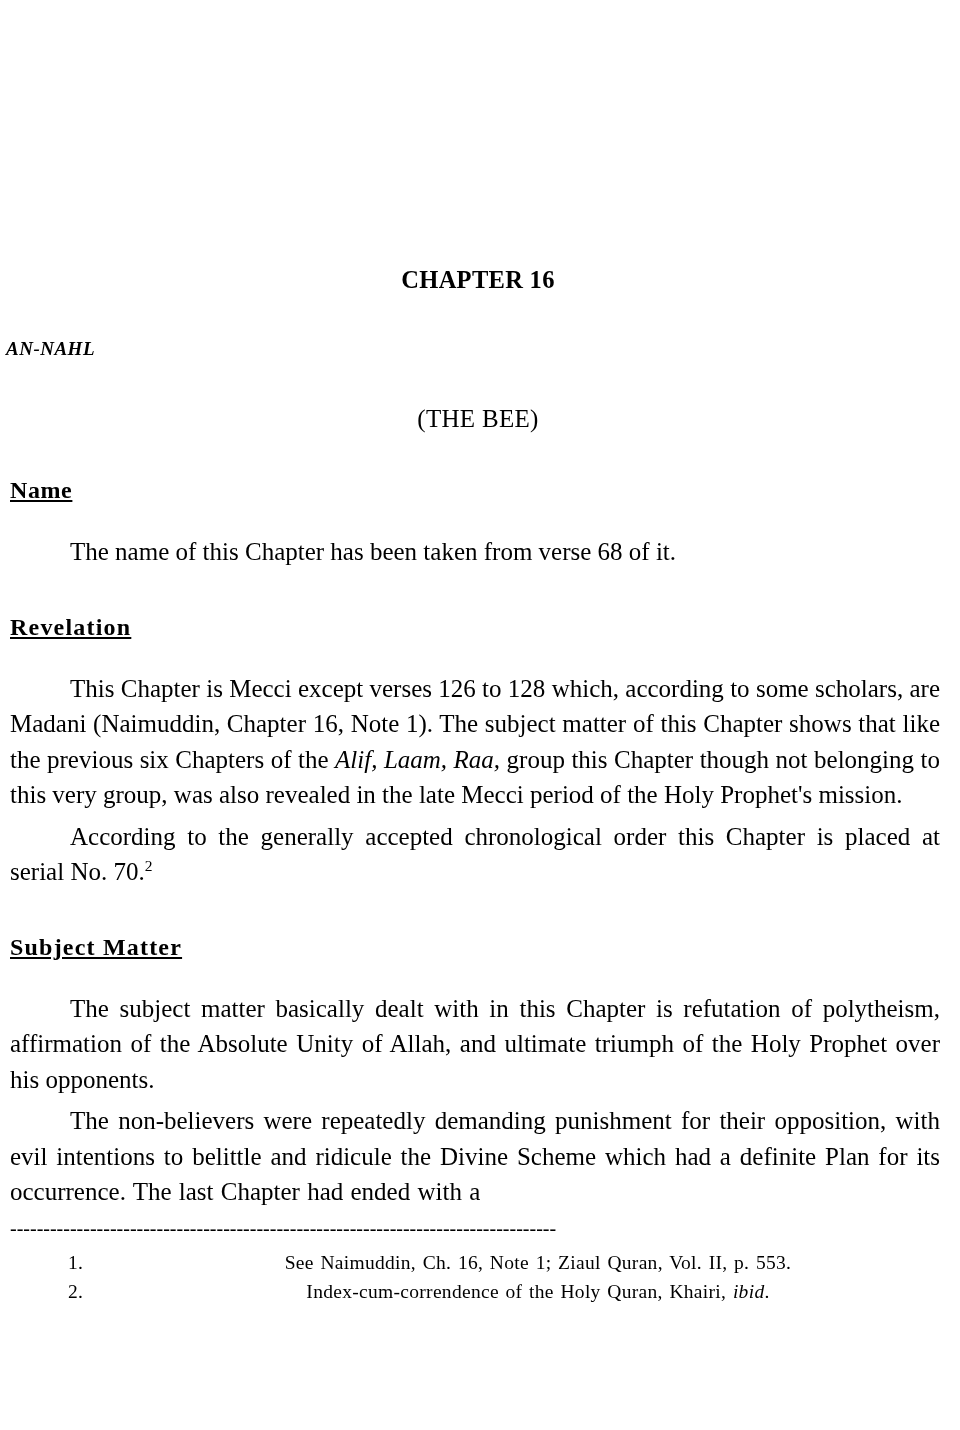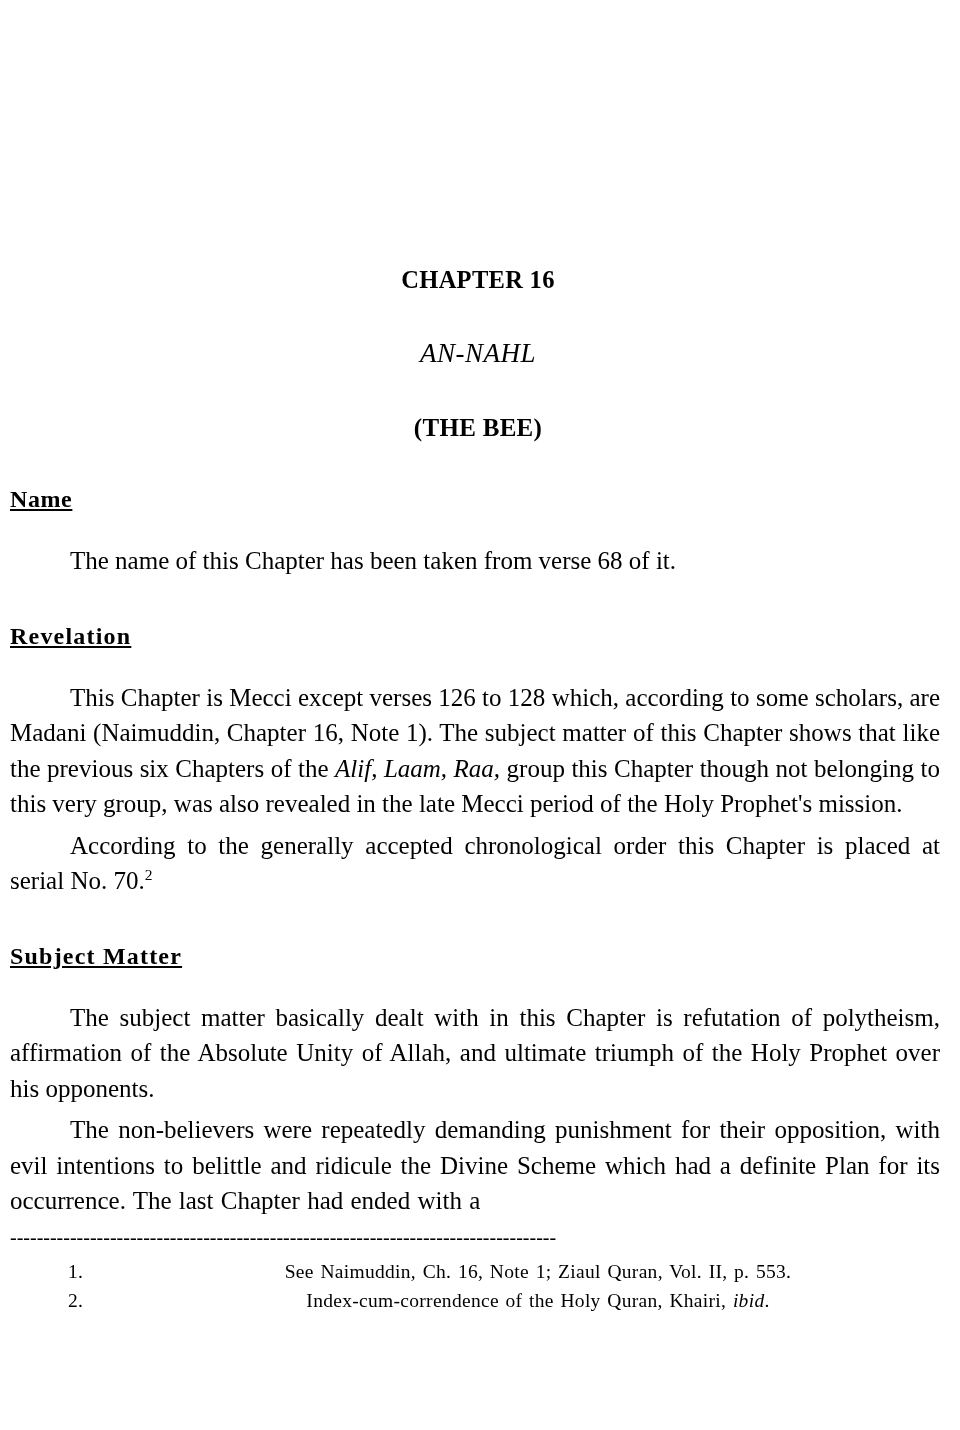--- a/index.html
+++ b/index.html
@@ -25,30 +25,29 @@
   .top-space { height: 258px; }
 
   .chapter-number {
     text-align: center;
     font-weight: bold;
     font-size: 24.5px;
     letter-spacing: 0.3px;
     margin: 0;
   }
   .chapter-title {
-    text-align: center;
-    font-weight: normal;
+    font-weight: bold;
     font-style: italic;
-    font-size: 27px;
+    font-size: 19px;
     letter-spacing: 0.5px;
     margin: 44px 0 0 0;
   }
   .chapter-subtitle {
     text-align: center;
-    font-weight: bold;
+    font-weight: normal;
     font-size: 25px;
     letter-spacing: 0.3px;
     margin: 45px 0 0 0;
   }
 
   .intro-para {
     margin: 62px 0 0 0;
     font-size: 25px;
     line-height: 1.42;
     text-align: justify;

